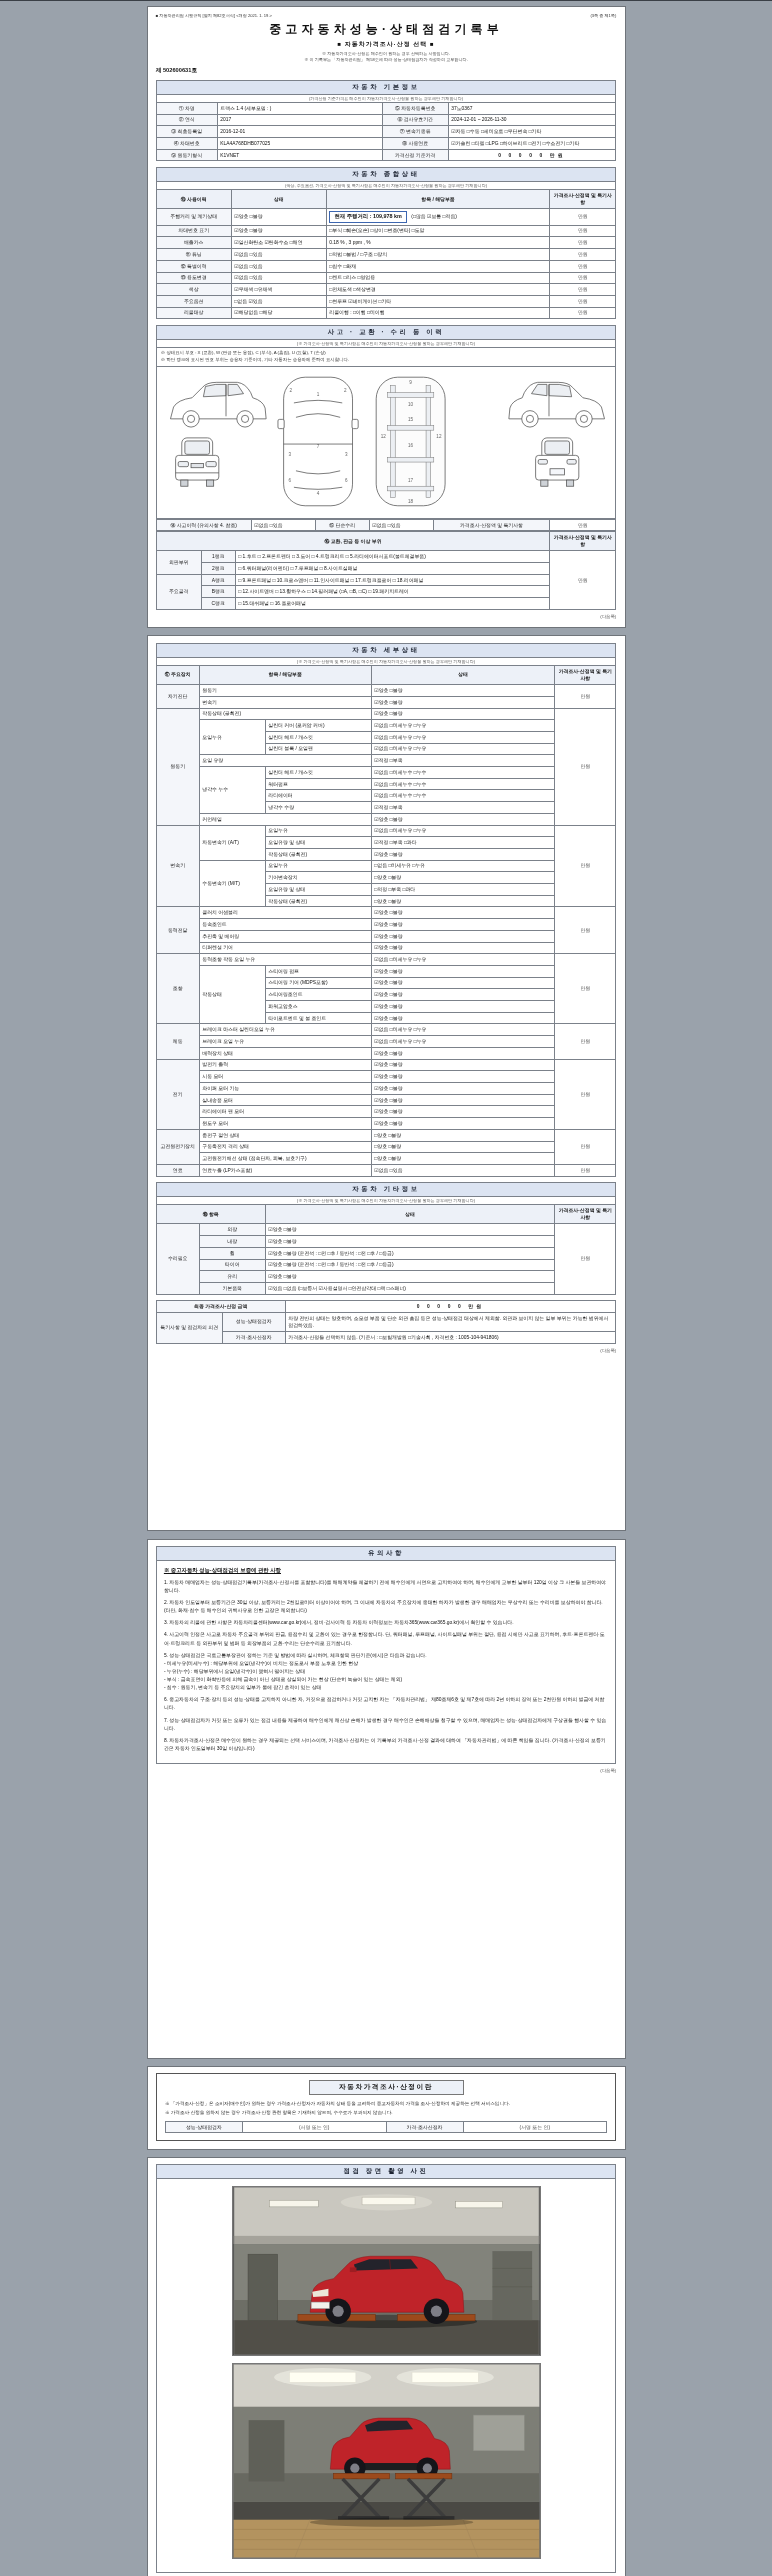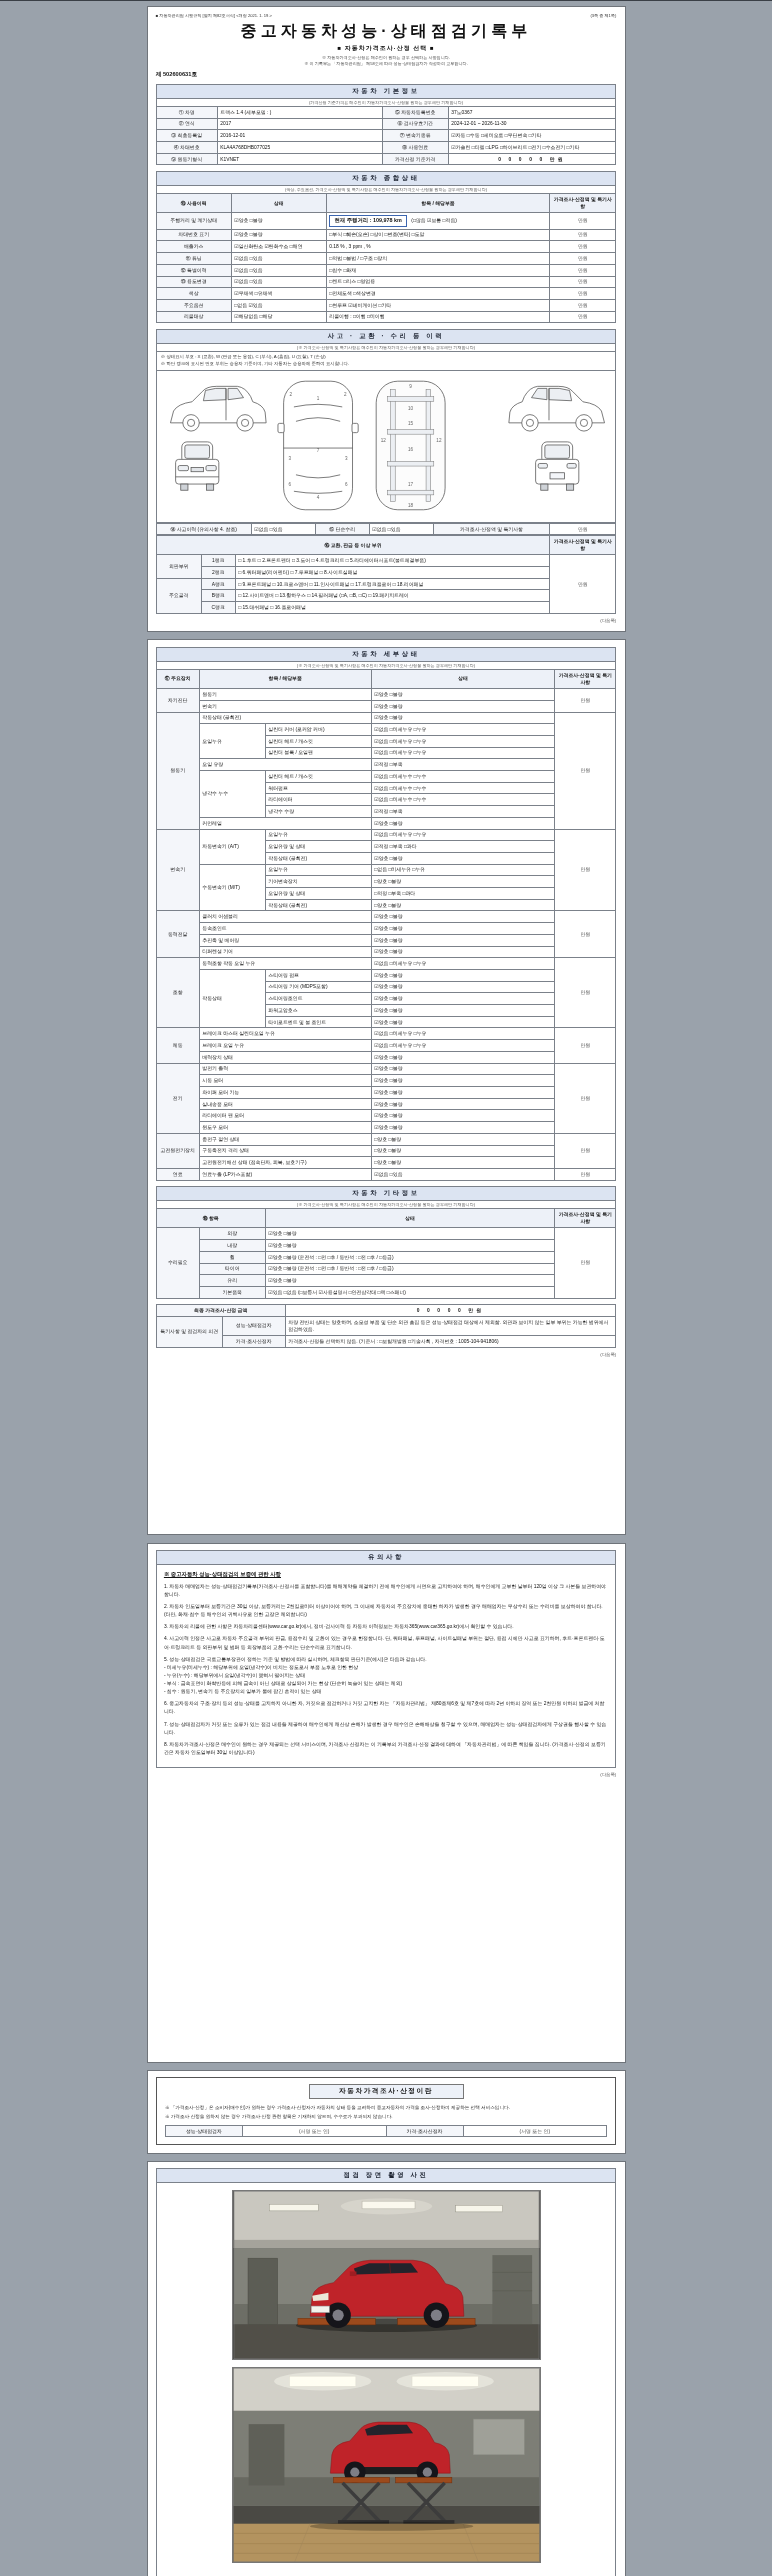--- a/index.html
+++ b/index.html
@@ -8,21 +8,21 @@
   body{
     background:#9aa2ab;
     font-family:"Liberation Sans",sans-serif;
     font-size:5.2px;color:#111;
     padding:5.2px 0 12.4px;
     border-top:1.5px solid #3a3f46;
     min-height:2576px;
   }
   .page{width:479px;margin:0 auto 7.2px;background:#fff;border:0.5px solid #6f747a;padding:6.2px 8.2px 8.2px;}
   .topline{display:flex;justify-content:space-between;font-size:4.1px;color:#333}
-  .title{text-align:center;font-size:16px;font-weight:bold;letter-spacing:4.1px;margin:3.1px 0 1.5px}
+  .title{text-align:center;font-size:12px;font-weight:bold;letter-spacing:4.1px;margin:3.1px 0 1.5px}
   .subtitle{text-align:center;font-size:6px;font-weight:bold;letter-spacing:1px;margin-bottom:2.1px}
   .hnote{text-align:center;font-size:4.1px;color:#444;line-height:1.4}
   .docno{font-size:5.7px;font-weight:bold;margin:4.1px 0 2.1px}
   .secbar{background:#dce4f2;border:0.5px solid #7b818a;border-bottom:none;text-align:center;font-weight:bold;font-size:6.4px;letter-spacing:2.6px;padding:2.1px 0;margin-top:5.2px;color:#1d2432}
   .secnote{border:0.5px solid #7b818a;border-bottom:none;text-align:center;font-size:4.1px;color:#555;padding:1px 0;background:#fff}
   table.ft{width:100%;border-collapse:collapse;table-layout:fixed}
   .ft td,.ft th{border:0.5px solid #7b818a;padding:1.8px 2.6px;font-size:4.9px;vertical-align:middle;word-break:break-all;line-height:1.45}
   .ft th{background:#edf1f8;text-align:center;font-weight:bold;padding:2.1px 1px}
   .lbl{background:#f4f6fa;text-align:center}
   .pr{text-align:center;color:#444}

